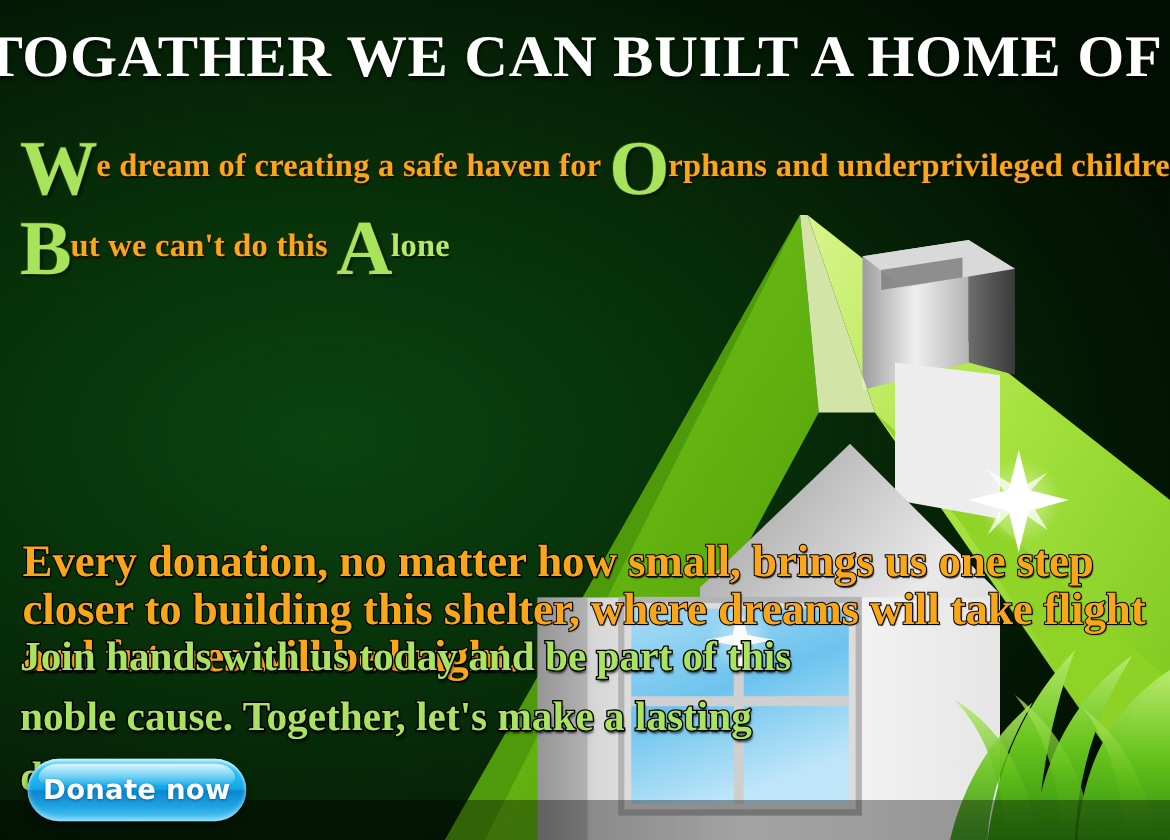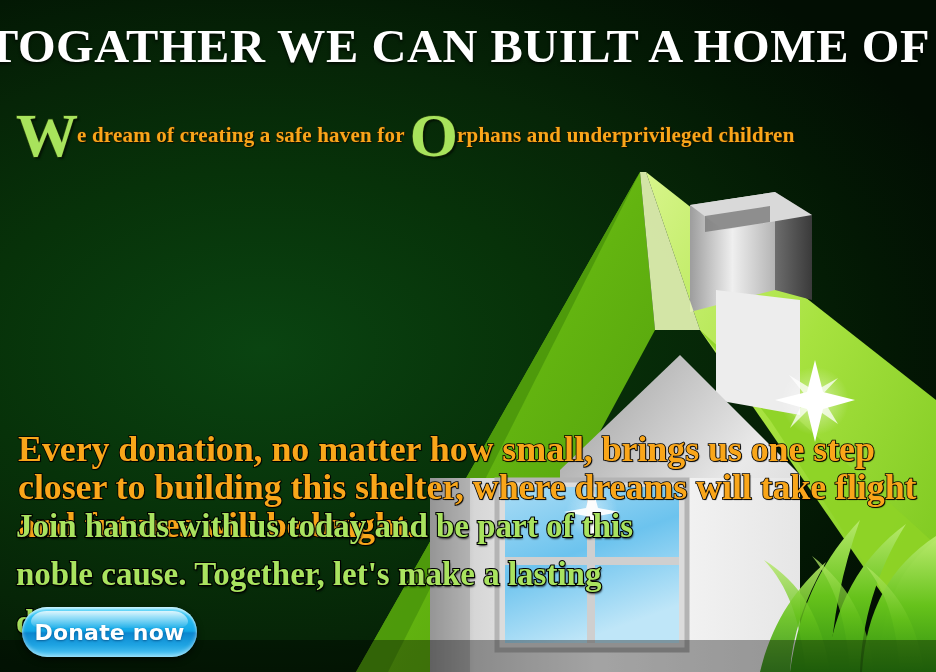--- a/index.html
+++ b/index.html
@@ -68,21 +68,21 @@
     color: #a8e35c;
     -webkit-text-stroke: 1.5px #2d4b10;
     paint-order: stroke fill;
     text-shadow: 2px 2px 2px rgba(0,0,0,0.55);
     vertical-align: -14px;
     letter-spacing: -1px;
   }
   .rest {
     font-family: "Liberation Serif", "DejaVu Serif", serif;
     font-weight: bold;
-    font-size: 21px;
+    font-size: 26px;
     color: #f9a61a;
     -webkit-text-stroke: 1px #3a2500;
     paint-order: stroke fill;
     text-shadow: 1px 1px 1px rgba(0,0,0,0.6);
     letter-spacing: 0.2px;
   }
   .rest.green {
     color: #b6e86a;
     -webkit-text-stroke: 1px #24400d;
   }
@@ -283,20 +283,23 @@
 
     <div class="title">TOGATHER WE CAN BUILT A HOME OF HOPE</div>
 
     <div class="acrostic">
 
       <div class="aline l1">
         <span class="cap">W</span><span class="rest">e dream of creating a safe haven for </span><span class="cap">O</span><span class="rest">rphans and underprivileged children</span>
       </div>
 
 
+      <div class="aline l3">
+        <span class="cap">B</span><span class="rest">ut we can't do this </span><span class="cap">A</span><span class="rest green">lone</span>
+      </div>
 
 
     </div>
 
     <div class="para-orange">Every donation, no matter how small, brings us one step closer to building this shelter, where dreams will take flight and futures will be bright.</div>
 
     <div class="para-green">Join hands with us today and be part of this noble cause. Together, let's make a lasting difference</div>
 
     <button class="donate">
       <span>Donate now</span>

